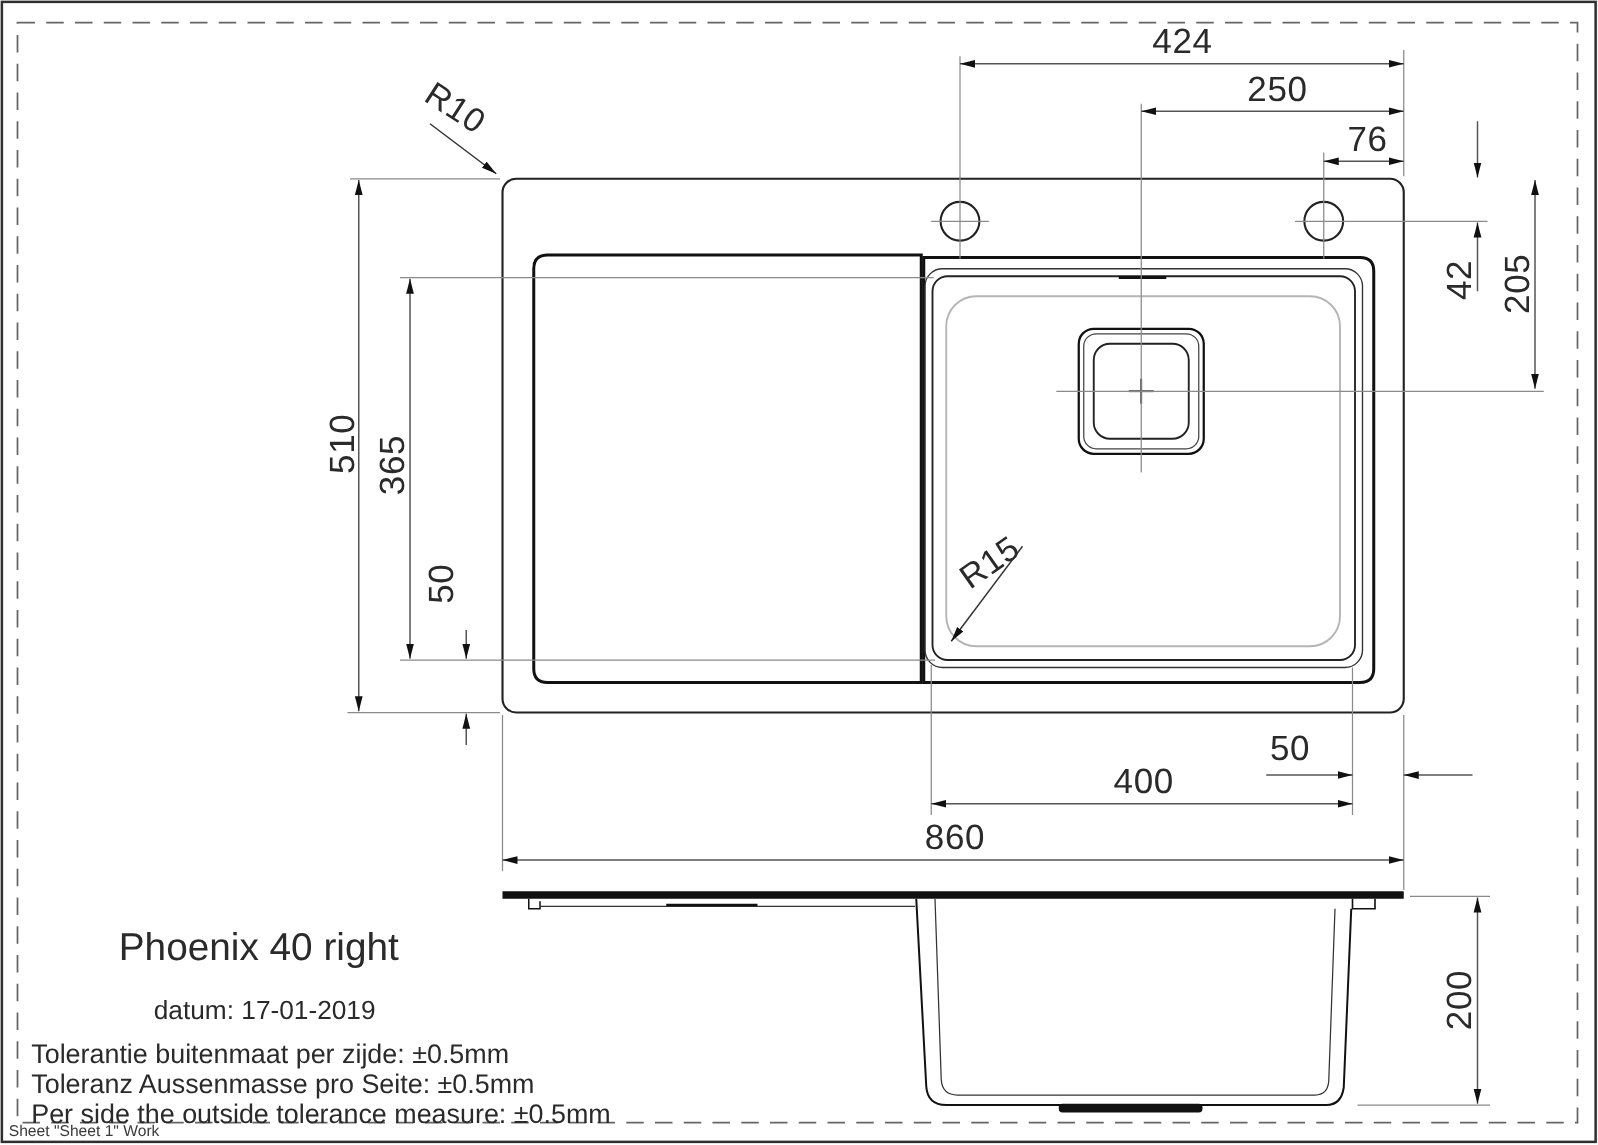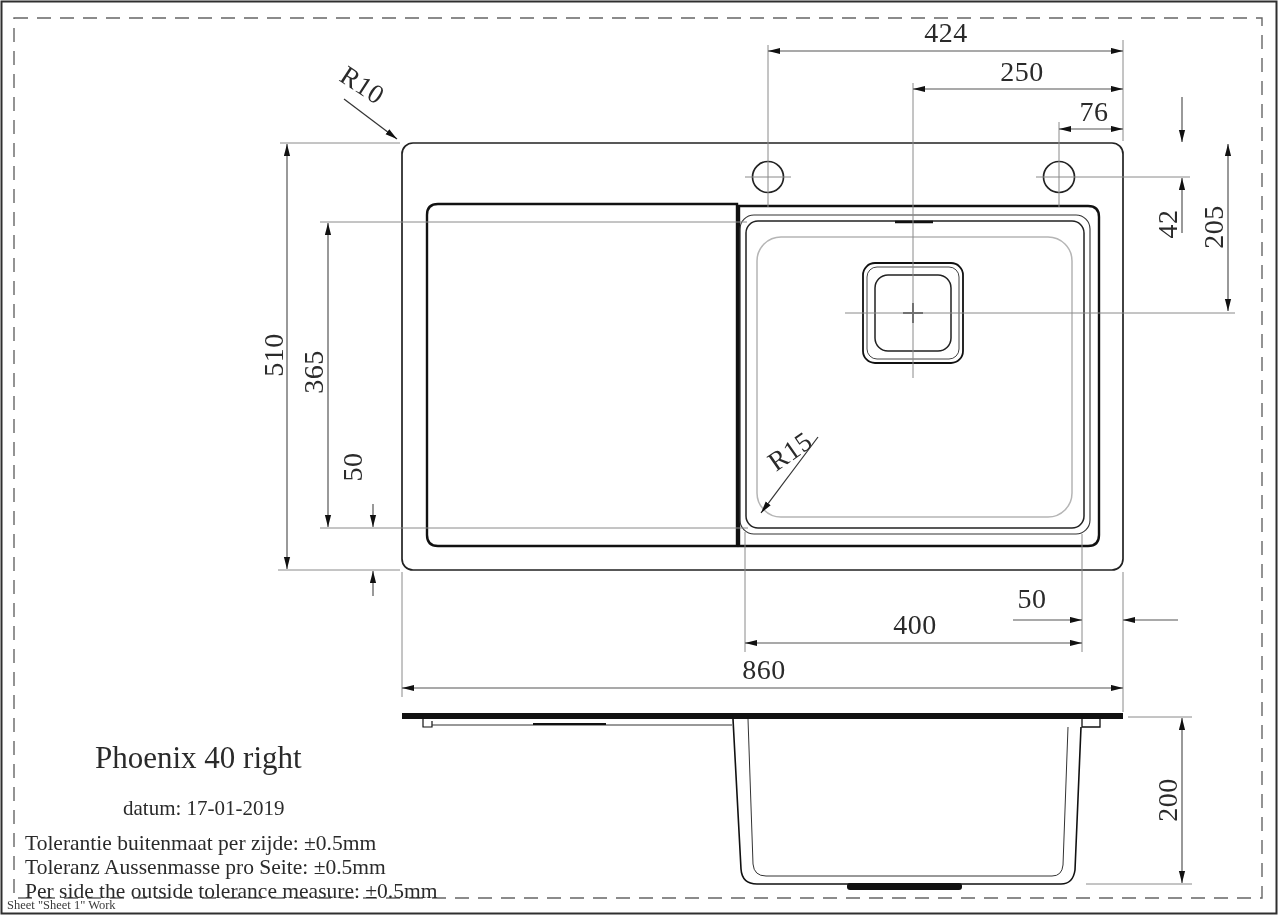--- a/index.html
+++ b/index.html
@@ -1,20 +1,20 @@
 <!DOCTYPE html>
 <html><head>
 <meta charset="utf-8">
 <style>
   html,body{margin:0;padding:0;background:#e8e8e8;}
   .page{
     position:relative;
     width:1278px;height:916px;
     background:#ffffff;
-    font-family:Liberation Serif, serif;
+    font-family:Liberation Sans, sans-serif;
     overflow:hidden;
   }
   svg{display:block;}
   text{fill:#2a2a2a;}
   .dimtxt{font-size:28px;letter-spacing:0.5px;}
   .radtxt{font-size:27px;letter-spacing:0.5px;}
   .title-product{font-size:31px;}
   .title-date{font-size:21px;}
   .title-tol{font-size:21.5px;}
   .sheet-label{font-size:12.5px;fill:#3a3a3a;}

